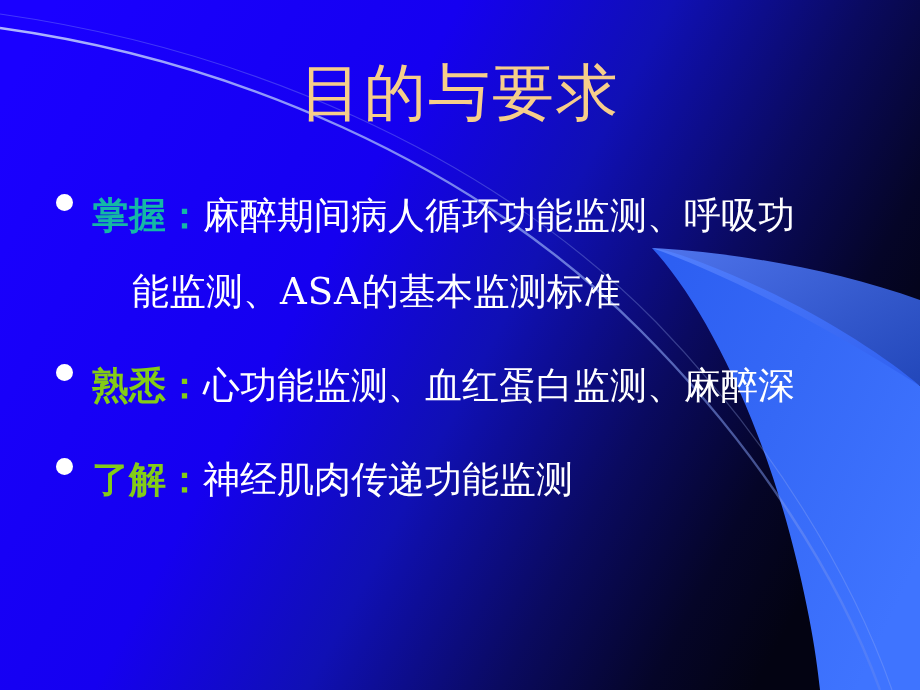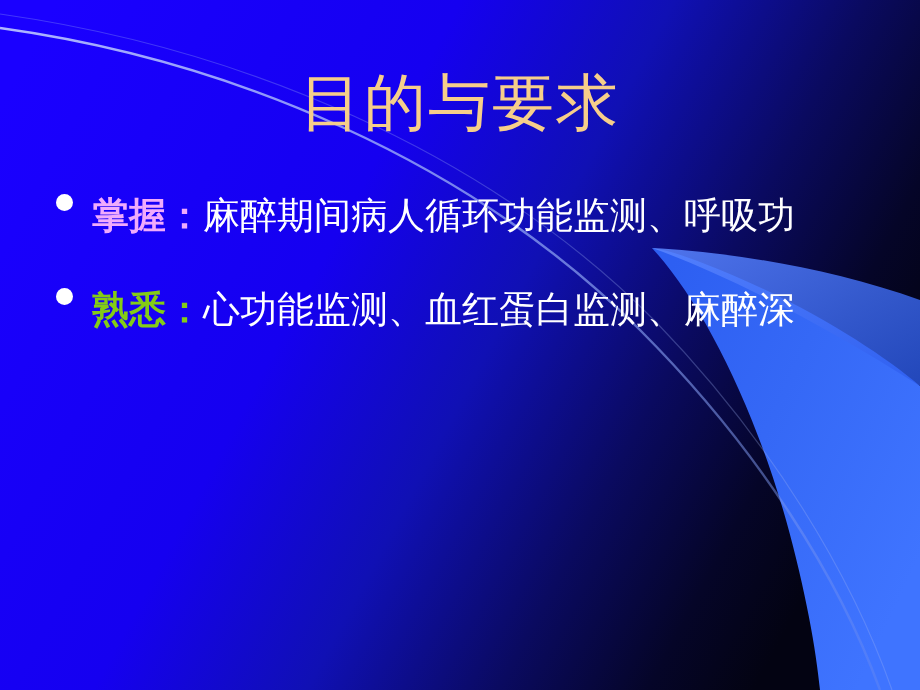--- a/index.html
+++ b/index.html
@@ -25,21 +25,21 @@
   }
   #content {
     position: relative;
     z-index: 5;
     width: 920px;
     height: 690px;
   }
   #slide-title {
     position: absolute;
     left: 0;
-    top: 72px;
+    top: 62px;
     width: 920px;
     text-align: center;
     font-size: 62px;
     line-height: 1.0;
     letter-spacing: 2px;
     color: #F6CE8A;
     font-family: "DejaVu Serif", "Liberation Serif", serif;
     font-weight: 400;
     white-space: nowrap;
   }
@@ -64,21 +64,21 @@
     background: #FFFFFF;
   }
   .bullet-text {
     font-size: 37px;
     line-height: 76px;
     color: #FFFFFF;
     font-family: "DejaVu Sans", "Liberation Sans", sans-serif;
     letter-spacing: 0px;
   }
   .lead-red {
-    color: #f0abfc;
+    color: #14b8a6;
     font-weight: 700;
   }
   .lead-yellow {
     color: #84cc16;
     font-weight: 700;
   }
   .latin {
     font-family: "DejaVu Serif", "Liberation Serif", serif;
     letter-spacing: 1px;
   }
@@ -141,26 +141,33 @@
   <div id="content">
 
     <div id="slide-title">目的与要求</div>
 
     <div id="body-list">
 
       <div class="bullet-row">
         <span class="bullet-marker"></span>
         <div class="bullet-text">
           <span class="lead-red">掌握：</span><span>麻醉期间病人循环功能监测、呼吸功</span>
+          <span class="cont-line"><span>能监测、</span><span class="latin">ASA</span><span>的基本监测标准</span></span>
         </div>
       </div>
 
       <div class="bullet-row">
         <span class="bullet-marker"></span>
         <div class="bullet-text">
           <span class="lead-yellow">熟悉：</span><span>心功能监测、血红蛋白监测、麻醉深</span>
         </div>
       </div>
 
+      <div class="bullet-row">
+        <span class="bullet-marker"></span>
+        <div class="bullet-text">
+          <span class="lead-yellow">了解：</span><span>神经肌肉传递功能监测</span>
+        </div>
+      </div>
 
     </div>
   </div>
 </div>
 
 </body></html>

